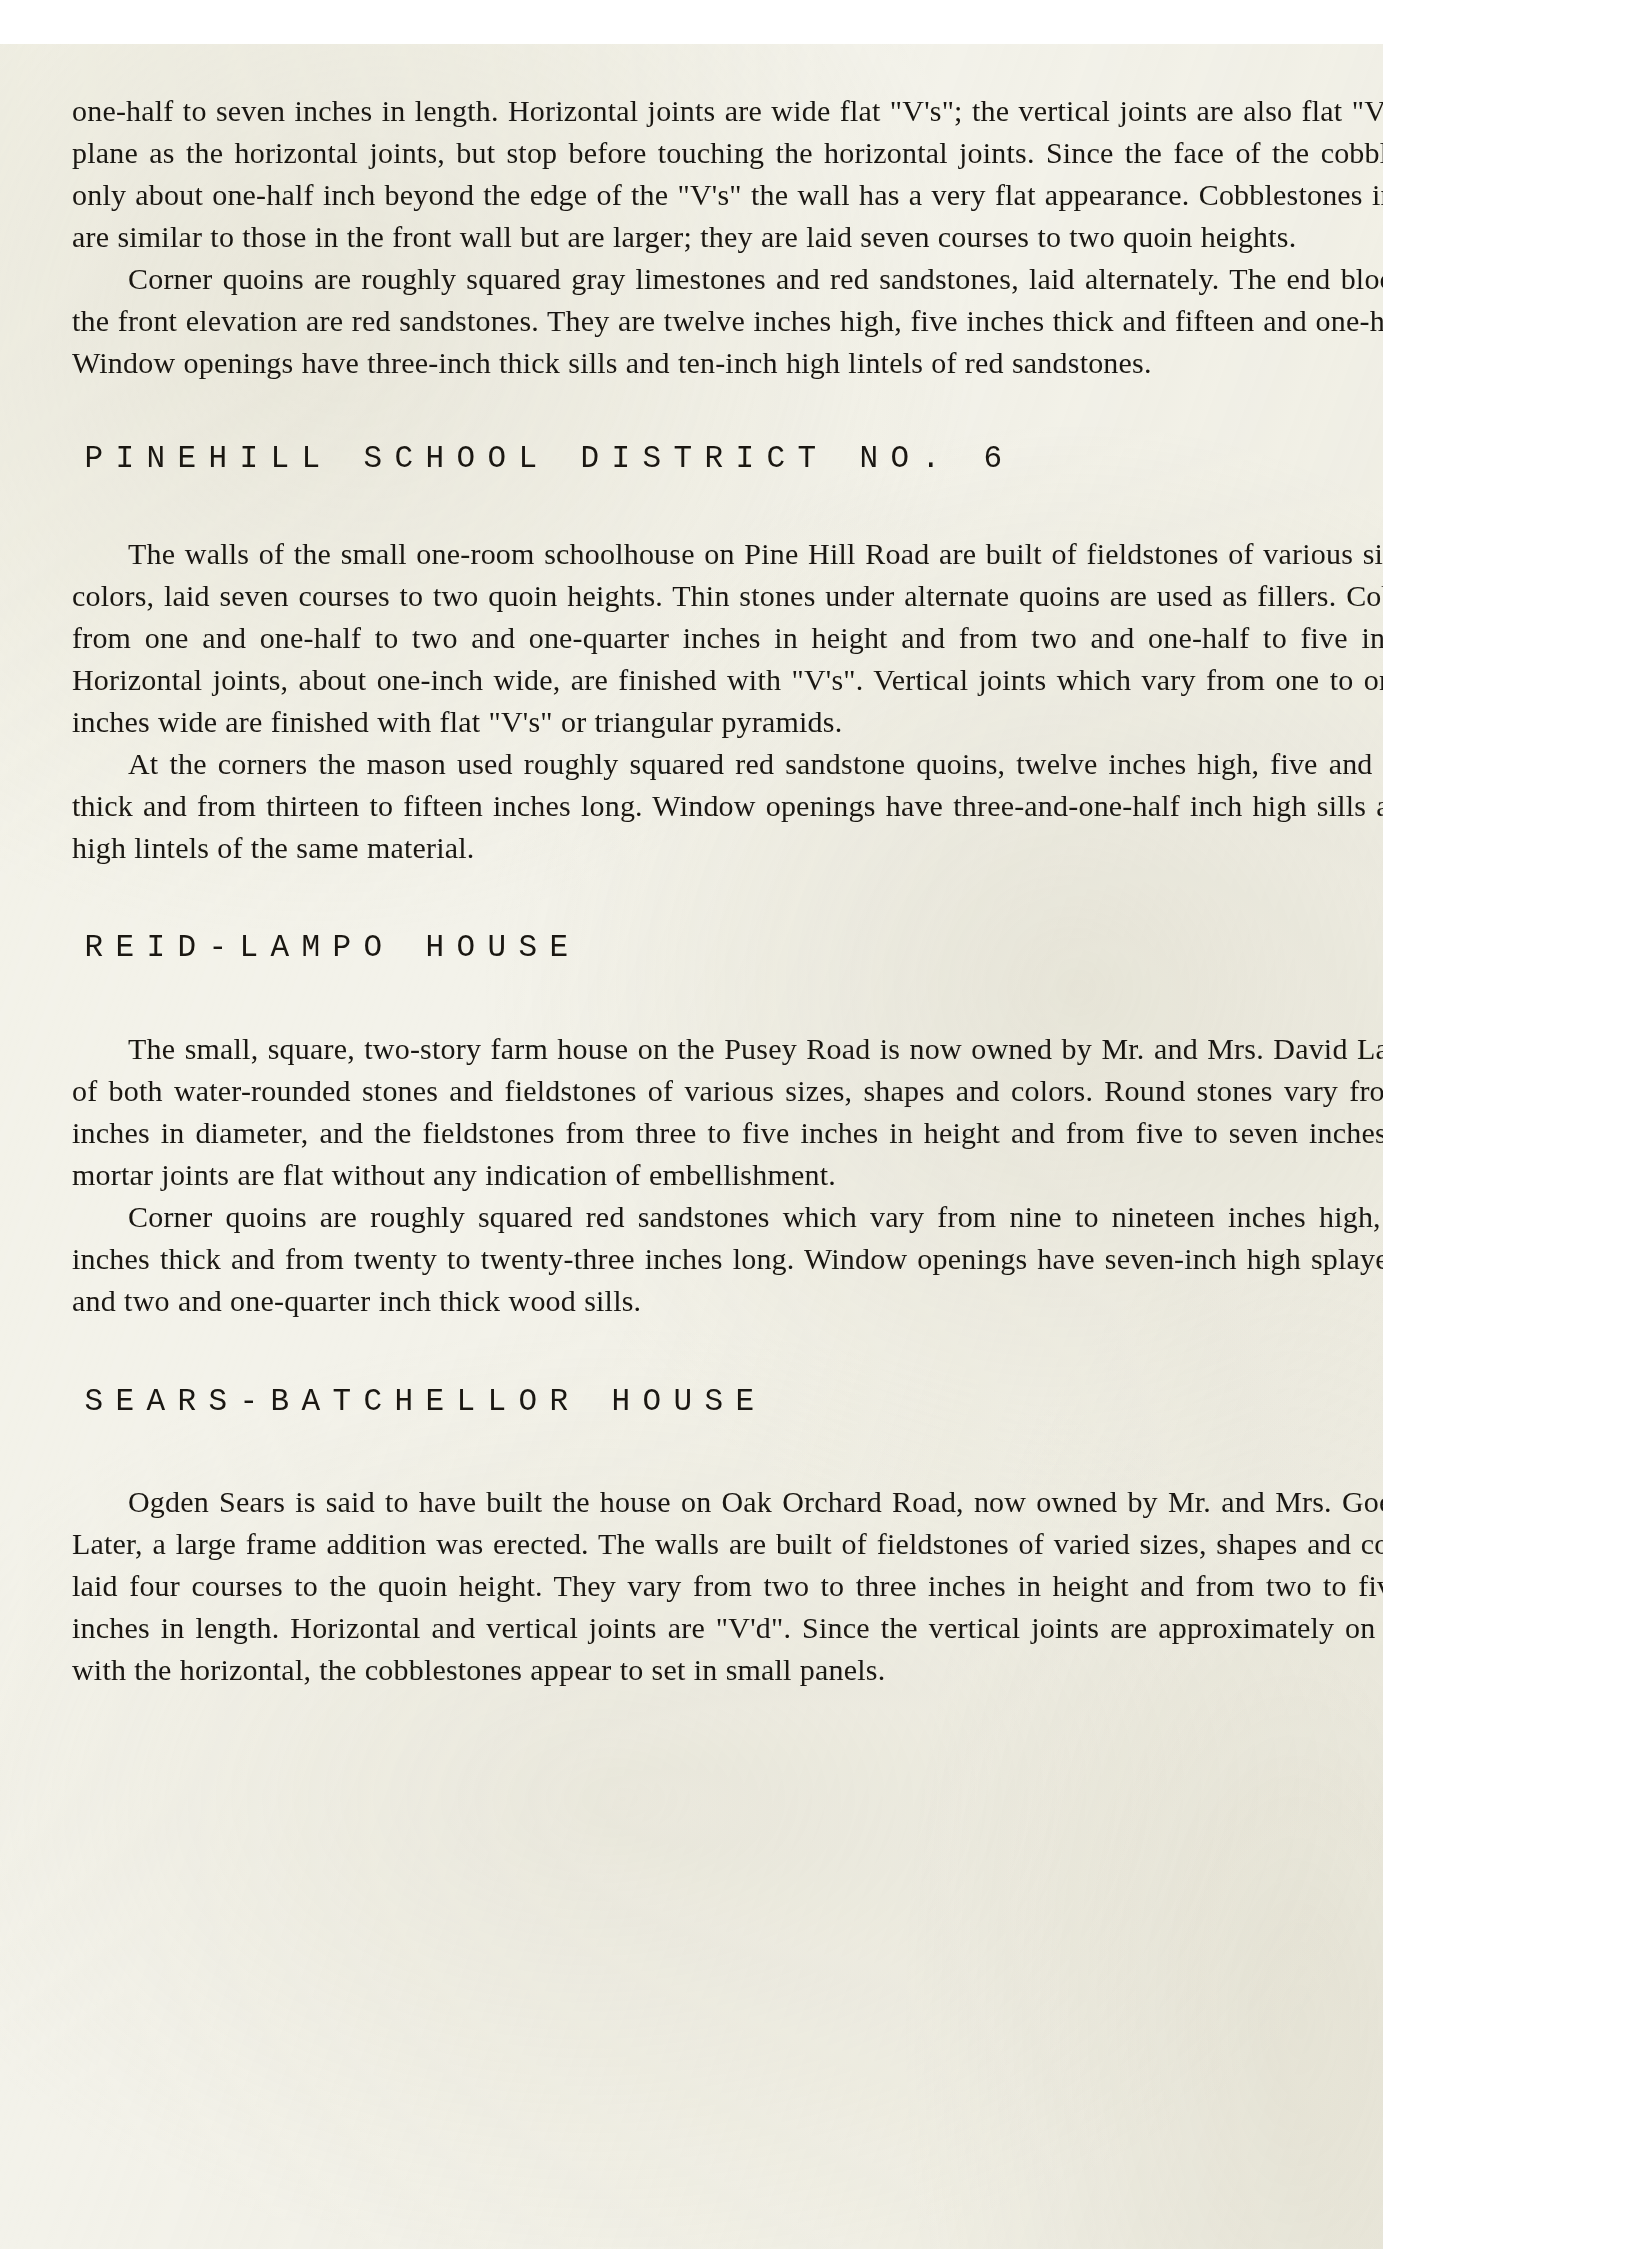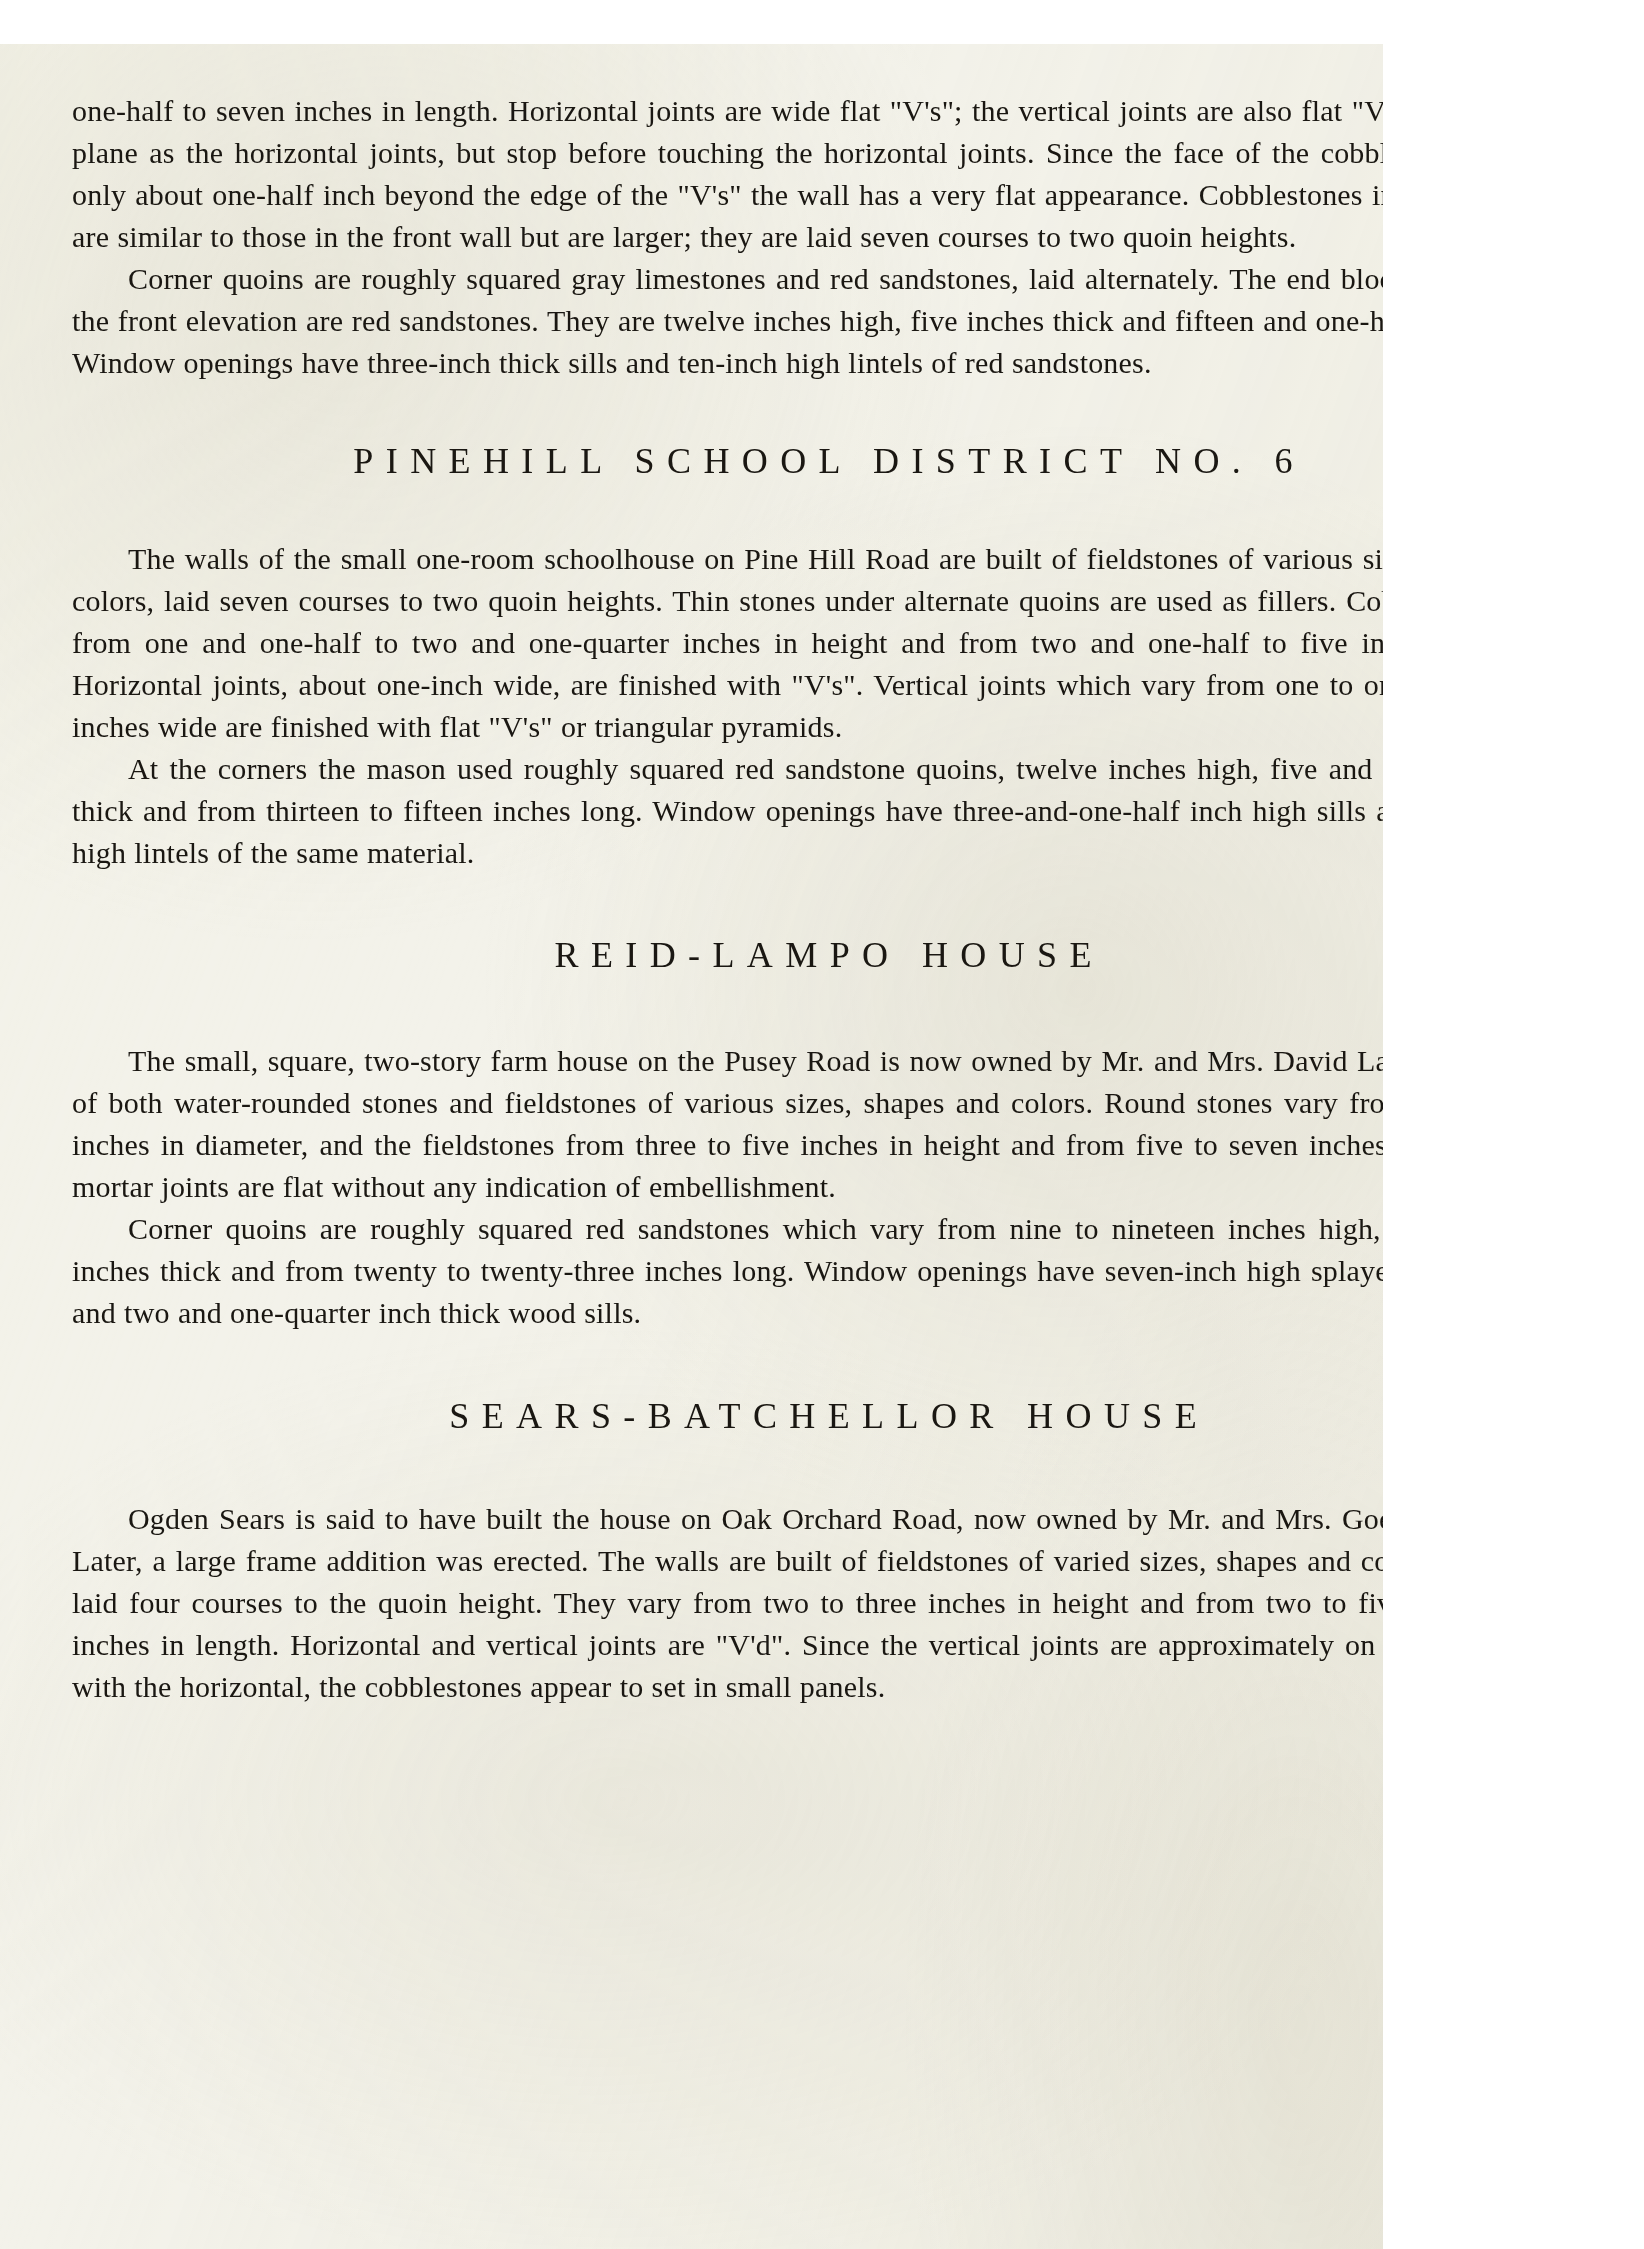--- a/index.html
+++ b/index.html
@@ -50,27 +50,27 @@
     word-spacing: 0.5px;
     text-indent: 0;
     -webkit-hyphens: none;
     hyphens: none;
   }
   p.body.indent {
     text-indent: 56px;
   }
   h2.section-heading {
     margin: 0;
-    font-size: 36px;
+    font-size: 31px;
     font-weight: normal;
-    text-align: center;
     letter-spacing: 12.4px;
     text-indent: 12.4px;
     line-height: 1.15;
     white-space: nowrap;
+    font-family: Liberation Mono, monospace;
   }
   .sp-h-before { height: 57px; }
   .sp-h-after  { height: 56px; }
   .sp-h-before-2 { height: 61px; }
   .sp-h-after-2  { height: 63px; }
   .sp-h-before-3 { height: 62px; }
   .sp-h-after-3  { height: 61px; }
   .folio {
     position: absolute;
     left: 0;

